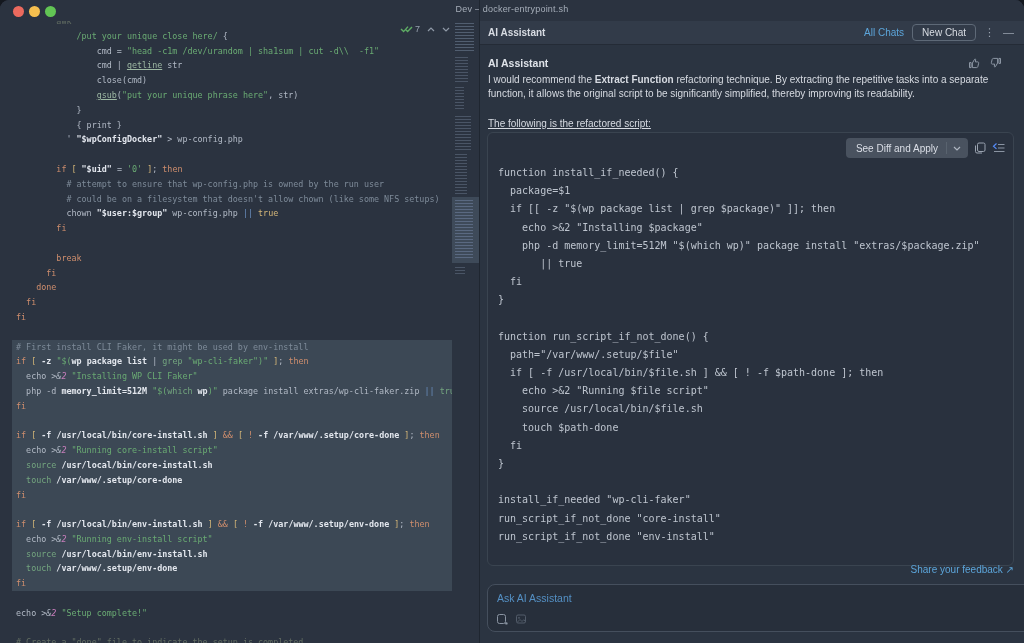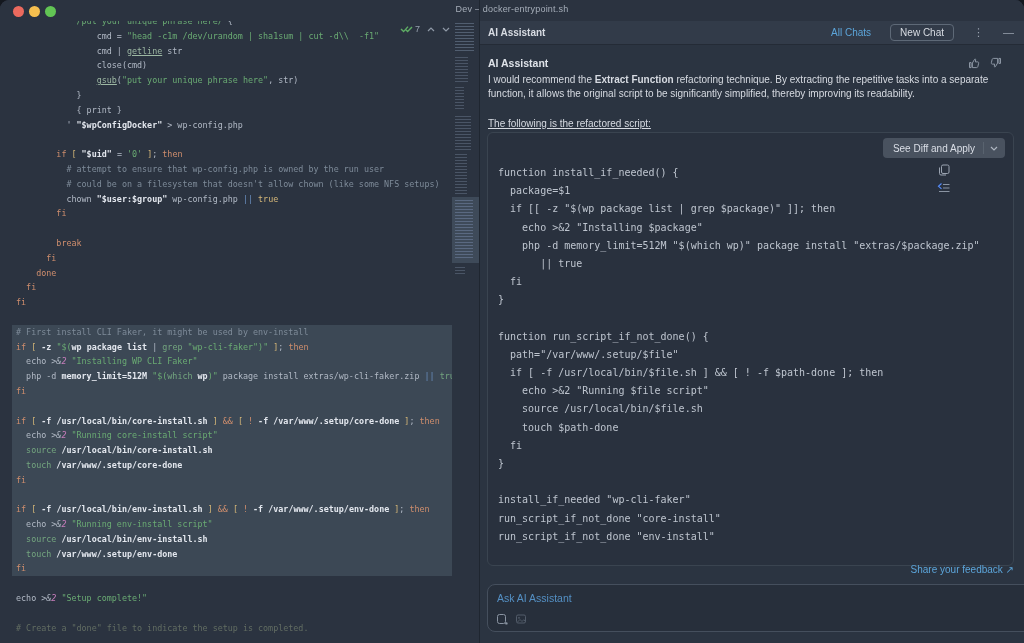--- a/index.html
+++ b/index.html
@@ -44,32 +44,32 @@
   
   #minimap { position:absolute; left:452px; top:21px; width:28px; height:622px; background:#2B3340; }
   .mm-chunk { position:absolute; left:3px; background:repeating-linear-gradient(to bottom,#4A5566 0 1px,transparent 1px 3px); }
   #mm-sel { position:absolute; left:0; width:28px; background:#3E4A59; }
   #mm-sel-bars { position:absolute; left:3px; top:3px; width:18px; height:58px; background:repeating-linear-gradient(to bottom,#5A6981 0 1px,transparent 1px 3px); }
   #vline { position:absolute; left:479px; top:0; width:1px; height:643px; background:#1F2630; }
   
   #panel { position:absolute; left:480px; top:21px; width:544px; height:622px; background:#2B3441; }
   #panel-header { position:absolute; left:0; top:0; width:544px; height:24px; background:#323B49; border-bottom:1px solid #242B36; display:flex; align-items:center; padding:0 10px 0 8px; }
   #panel-title { font-size:10px; font-weight:bold; color:#D8DCE3; }
-  #header-right { margin-left:auto; display:flex; align-items:center; gap:19px; }
+  #header-right { margin-left:auto; display:flex; align-items:center; gap:8px; }
   #all-chats { font-size:10px; color:#5CA5DA; cursor:pointer; }
   #new-chat { font-size:10px; color:#D8DCE3; border:1px solid #5E6977; border-radius:4px; padding:2px 9px; cursor:pointer; }
   .hdr-icon { color:#9AA4B1; font-size:11px; cursor:pointer; line-height:1; }
   
   #msg-author { position:absolute; left:8px; top:36px; font-size:10.5px; font-weight:bold; color:#DFE3E9; }
   #msg-actions { position:absolute; right:22px; top:36px; display:flex; gap:10px; }
   #msg-p1 { position:absolute; left:8px; top:52px; width:508px; font-size:10px; line-height:14px; color:#D7DBE2; }
   #msg-p2 { position:absolute; left:8px; top:97px; width:508px; font-size:10px; color:#D7DBE2;text-decoration:underline; }
   
   #code-block { position:absolute; left:7px; top:111px; width:527px; height:434px; background:#29313E; border:1px solid #3A4450; border-radius:6px; }
-  #code-toolbar { position:absolute; top:5px; right:8px; display:flex; align-items:center; gap:6px;flex-direction:column; }
+  #code-toolbar { position:absolute; top:5px; right:8px; display:flex; align-items:center; gap:6px; }
   #see-diff-btn { display:flex; align-items:center; height:20px; background:#49525F; border-radius:4px; color:#DBDFE7; font-size:10px; cursor:pointer; }
   #see-diff-label { padding:0 8px 0 10px; }
   #see-diff-chev { padding:0 7px 0 6px; border-left:1px solid #59636F; height:12px; display:flex; align-items:center; }
   #panel-code { position:absolute; left:10px; top:31px; right:4px; }
   #panel-code .code-line { height:18.2px; line-height:18.2px; margin-left:0; width:auto; padding-left:0; font-size:10px; }
   
   #feedback { position:absolute; right:10px; top:543px; font-size:10px; color:#5CA5DA; cursor:pointer; }
   
   #ai-input { position:absolute; left:7px; top:563px; width:560px; height:48px; background:#272F3B; border:1px solid #454F5D; border-radius:8px; }
   #ai-input-placeholder { position:absolute; left:9px; top:7px; font-size:10.5px; color:#5490C4; }
@@ -85,21 +85,22 @@
 
   <div id="titlebar">
     <span class="tl red"></span>
     <span class="tl yel"></span>
     <span class="tl grn"></span>
     <div id="window-title">Dev – docker-entrypoint.sh</div>
   </div>
 
   <div id="editor">
     <div id="editor-code">
-        <div class="code-line"><span class="tk-t">            </span><span class="tk-s">/put your unique phrase here/</span><span class="tk-t"> {</span></div>
+        <div class="code-line"><span class="tk-d">        awk</span></div>
+        <div class="code-line"><span class="tk-t">            </span><span class="tk-s">/put your unique close here/</span><span class="tk-t"> {</span></div>
         <div class="code-line"><span class="tk-t">                cmd = </span><span class="tk-s">"head -c1m /dev/urandom | sha1sum | cut -d\\  -f1"</span></div>
         <div class="code-line"><span class="tk-t">                cmd | </span><span class="tk-u">getline</span><span class="tk-t"> str</span></div>
         <div class="code-line"><span class="tk-t">                close(cmd)</span></div>
         <div class="code-line"><span class="tk-t">                </span><span class="tk-u">gsub</span><span class="tk-t">(</span><span class="tk-s">"put your unique phrase here"</span><span class="tk-t">, str)</span></div>
         <div class="code-line"><span class="tk-t">            }</span></div>
         <div class="code-line"><span class="tk-t">            { print }</span></div>
         <div class="code-line"><span class="tk-t">          ' </span><span class="tk-b">"$wpConfigDocker"</span><span class="tk-t"> &gt; wp-config.php</span></div>
         <div class="code-line"></div>
         <div class="code-line"><span class="tk-t">        </span><span class="tk-k">if</span><span class="tk-t"> </span><span class="tk-y">[</span><span class="tk-t"> </span><span class="tk-b">"$uid"</span><span class="tk-t"> = </span><span class="tk-s">'0'</span><span class="tk-t"> </span><span class="tk-y">]</span><span class="tk-t">; </span><span class="tk-k">then</span></div>
         <div class="code-line"><span class="tk-c">          # attempt to ensure that wp-config.php is owned by the run user</span></div>

